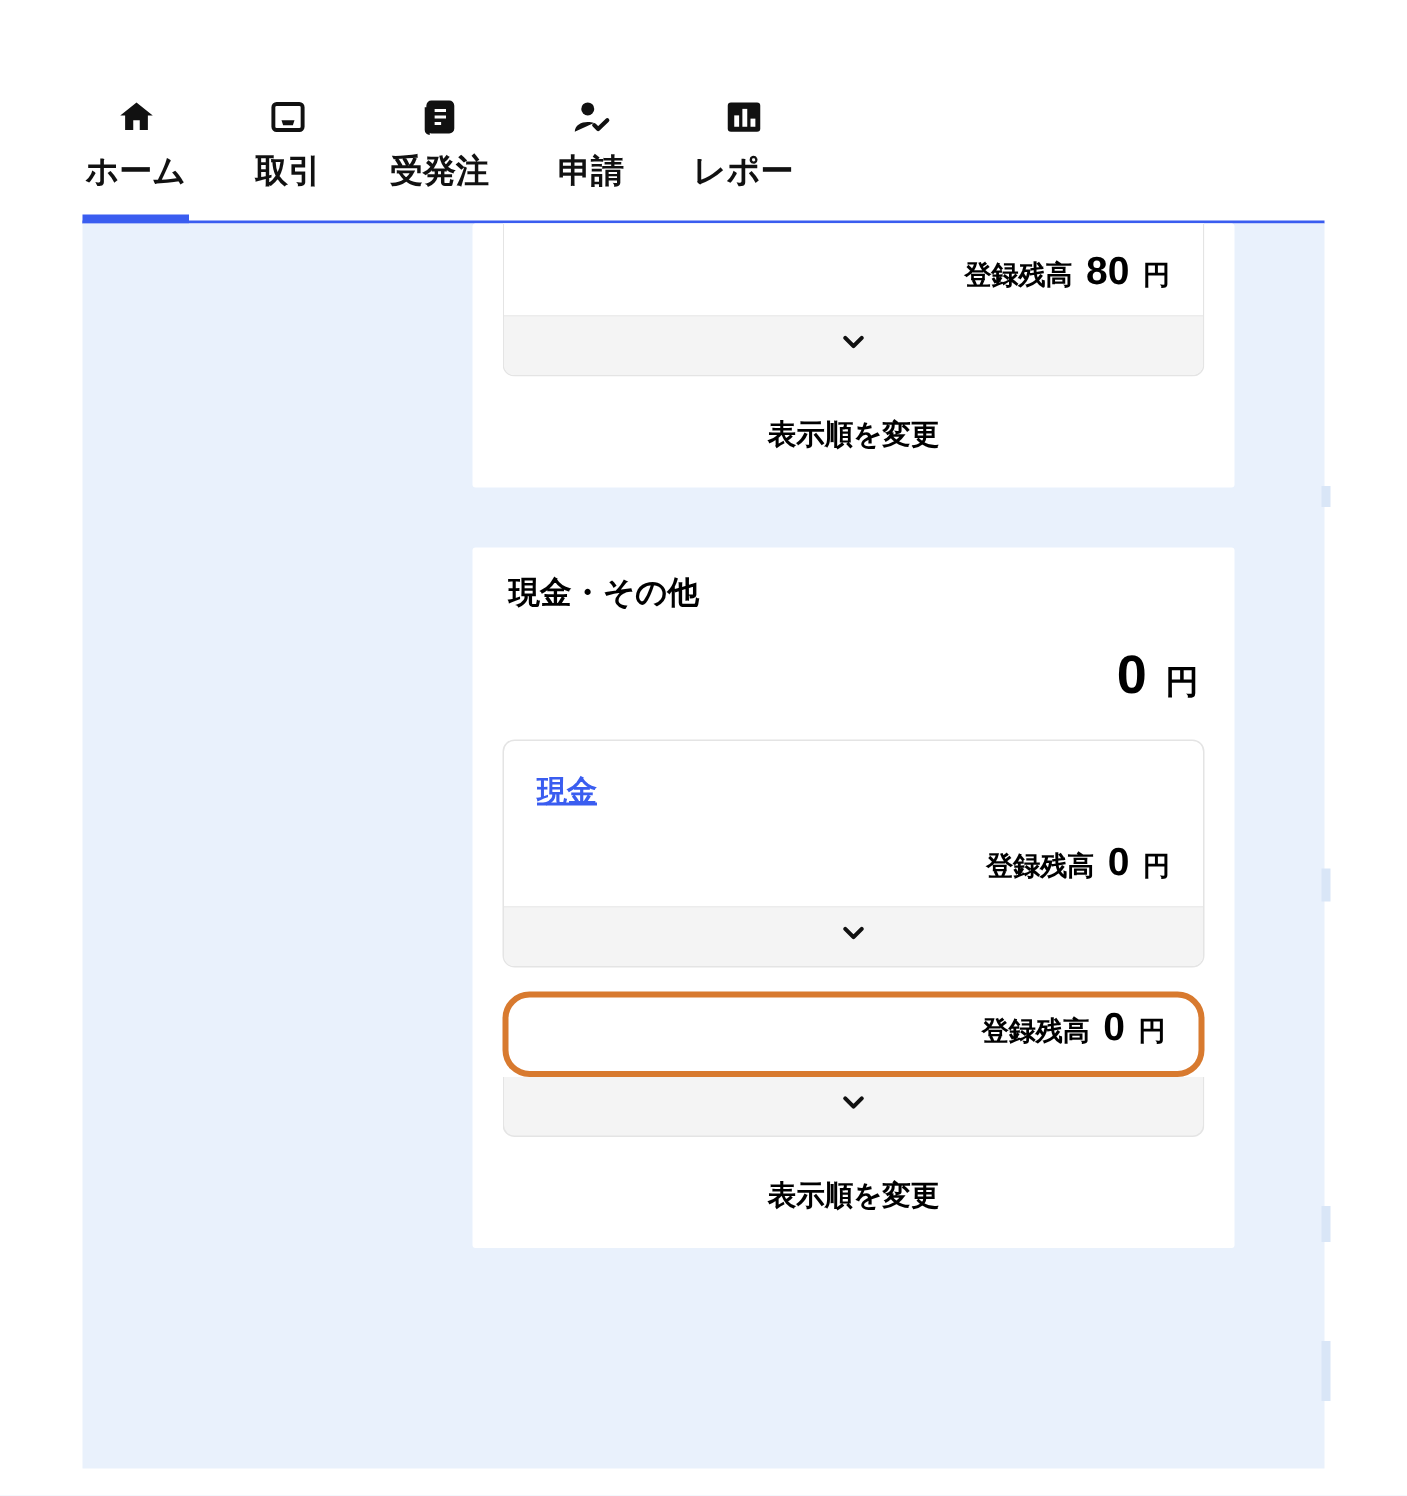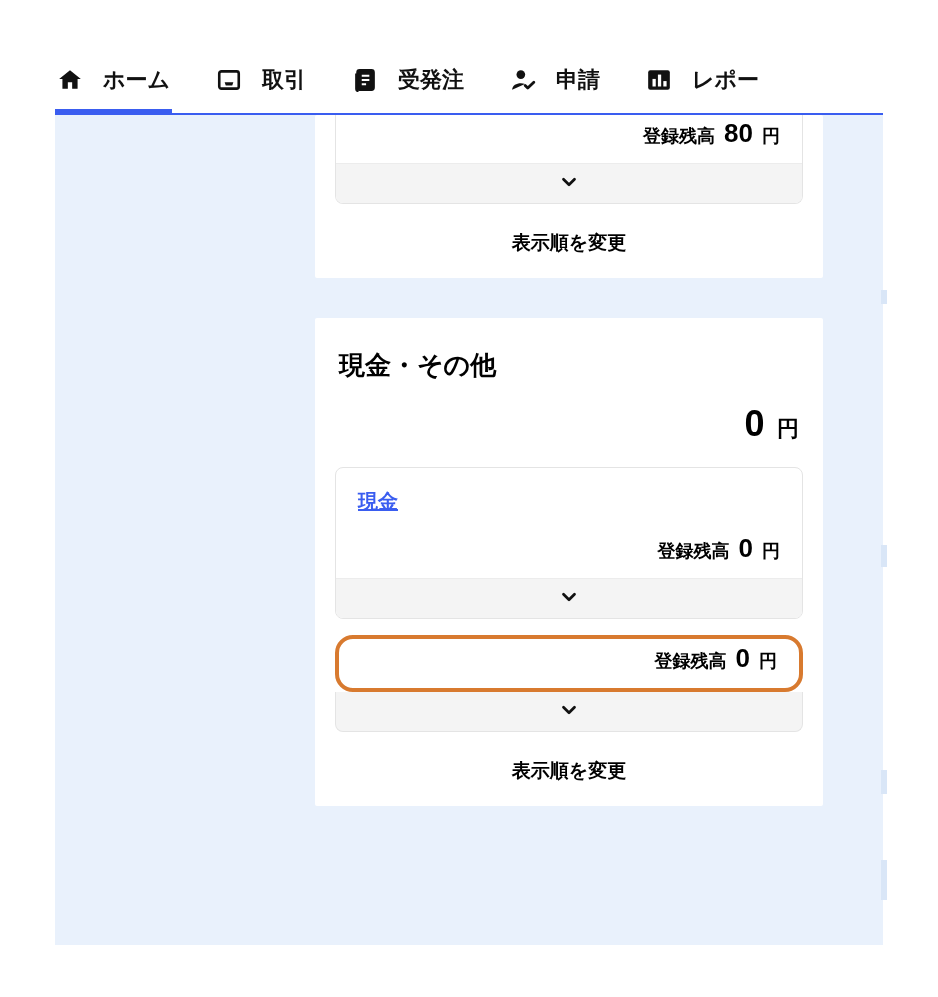--- a/index.html
+++ b/index.html
@@ -15,27 +15,28 @@
     nav.tabs {
       display:flex;
       align-items:flex-end;
       gap:42px;
       border-bottom:2px solid #3a5df0;
       padding-bottom:0;
     }
     .tab {
       display:flex;
       align-items:center;
-      gap:20px;
+      gap:8px;
       padding:10px 2px 18px 2px;
       font-size:22px;
       font-weight:700;
       color:#111;
       cursor:pointer;
       position:relative;
+      flex-direction:column;
     }
     .tab.active::after{
       content:"";
       position:absolute;
       left:0; right:0; bottom:-2px;
       height:6px;
       background:#3a5df0;
     }
     .tab .ic { width:26px; height:26px; display:inline-flex; align-items:center; justify-content:center;}
     .tab svg { width:26px; height:26px; }
@@ -96,23 +97,23 @@
     }
     .expander svg{ width:22px; height:22px; }
     .reorder{
       text-align:center;
       font-weight:700;
       font-size:19px;
       padding:26px 0 4px 0;
       cursor:pointer;
     }
     .section-title{
-      font-size:26px;
+      font-size:21px;
       font-weight:800;
-      padding:30px 24px 20px 24px;
+      padding:16px 24px 20px 24px;
       font-family:Liberation Mono, monospace;
     }
     .section-total{
       text-align:right;
       padding:0 24px 22px 24px;
       margin-left:11px;
     }
     .section-total .num{ font-size:36px; font-weight:800; margin-right:8px;}
     .section-total .yen{ font-size:22px; font-weight:700;}
     .highlight{
@@ -190,21 +191,21 @@
   <div class="page-bg">
     <div class="stripe a"></div>
     <div class="stripe b"></div>
     <div class="stripe c"></div>
     <div class="stripe d"></div>
 
     <div class="content-col">
 
       <div class="card first">
         <div class="inner-box" style="border-top:none; border-top-left-radius:0; border-top-right-radius:0;">
-          <div class="balance-row" style="padding-top:3px;">
+          <div class="balance-row" style="padding-top:16px;">
             <span class="lbl">登録残高</span>
             <span class="num">80</span>
             <span class="yen">円</span>
           </div>
           <div class="expander">
             <span>
               <svg viewBox="0 0 24 24" fill="none" stroke="#111" stroke-width="3" stroke-linecap="round" stroke-linejoin="round">
                   <polyline points="6 9 12 15 18 9"></polyline>
                 </svg>
             </span>

